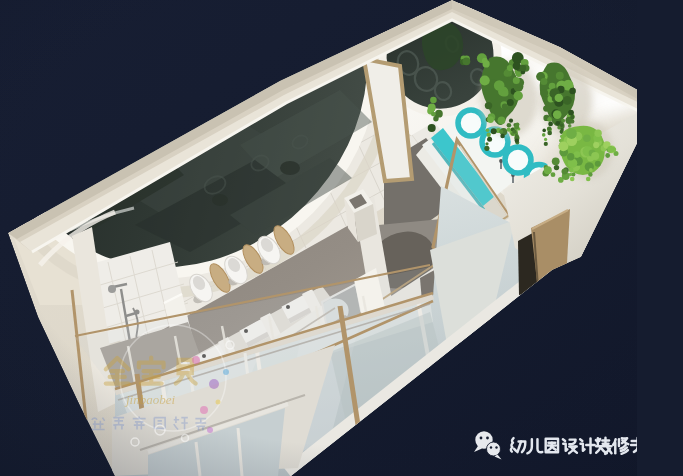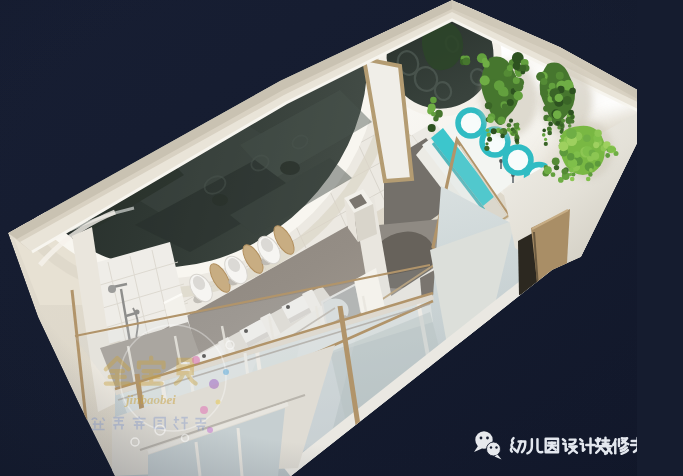--- a/index.html
+++ b/index.html
@@ -1,16 +1,16 @@
 <!DOCTYPE html>
 <html><head>
 <meta charset="utf-8">
 <style>
 html,body{margin:0;padding:0;background:#151c2f;}
-#stage{position:relative;width:637px;height:476px;overflow:hidden;font-family:"Liberation Sans",sans-serif;font-weight:bold;}
+#stage{position:relative;width:637px;height:476px;overflow:hidden;font-family:"Liberation Sans",sans-serif;}
 </style>
 </head>
 <body>
 <div id="stage">
 <svg width="683" height="476" viewBox="0 0 683 476" xmlns="http://www.w3.org/2000/svg">
 <defs>
   <clipPath id="shell">
     <path d="M8,233 L280,81 L452,0 L560,47 L658,101 L581,257 L552,270 L291,476 L115,476 L81,408 L38,317 Z"></path>
   </clipPath>
   <linearGradient id="bgGrad" x1="0" y1="0" x2="1" y2="1">

